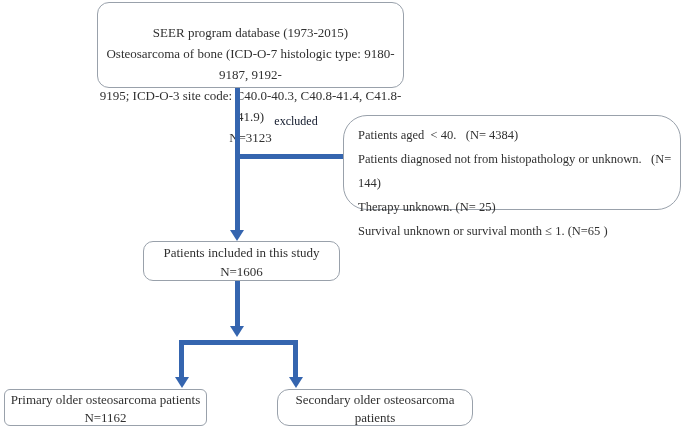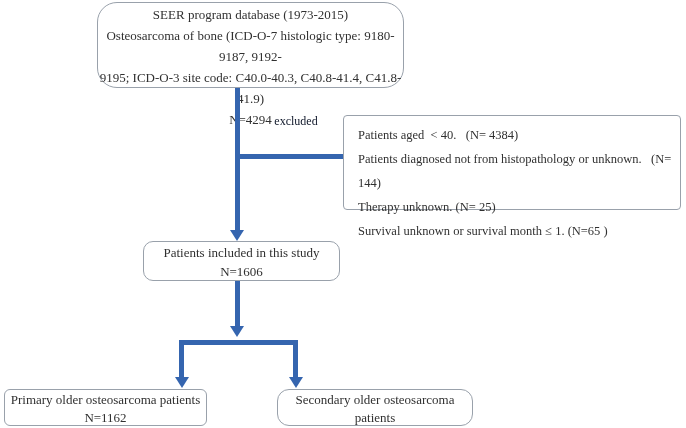--- a/index.html
+++ b/index.html
@@ -20,26 +20,26 @@
   }
   .box {
     position: absolute;
     border: 1.5px solid var(--box-border);
     background: #ffffff;
     text-align: center;
   }
   .box .bl { white-space: pre-wrap; }
   .box-source {
     left: 97px; top: 2px; width: 307px; height: 86px;
-    border-radius: 20px;
-    font-size: 13px; line-height: 21px; padding-top: 1px;
+    border-radius: 12px;
+    font-size: 13px; line-height: 21px; padding-top: 19px;
   }
   .box-excluded {
     left: 343px; top: 115px; width: 338px; height: 95px;
-    border-radius: 4px;
+    border-radius: 24px;
     font-size: 12.5px; line-height: 24px;
     text-align: left; padding: 7px 8px 0 14px;
   }
   .box-included {
     left: 143px; top: 241px; width: 197px; height: 40px;
     border-radius: 10px;
     font-size: 13px; line-height: 19px; padding-top: 1px;
   }
   .box-primary {
     left: 4px; top: 389px; width: 203px; height: 37px;
@@ -78,21 +78,21 @@
 </style>
 </head>
 <body>
 
 <div class="canvas">
 
   <div class="box box-source">
     <div class="bl">SEER program database (1973-2015)</div>
     <div class="bl">Osteosarcoma of bone (ICD-O-7 histologic type: 9180-9187, 9192-</div>
     <div class="bl">9195; ICD-O-3 site code: C40.0-40.3, C40.8-41.4, C41.8-41.9)</div>
-    <div class="bl">N=4294</div>
+    <div class="bl">N=3123</div>
   </div>
 
   <div class="line line-v1"></div>
   <div class="arrowhead head-1"></div>
 
   <div class="line line-h1"></div>
   <div class="excluded-label">excluded</div>
 
   <div class="box box-excluded">
     <div class="bl">Patients aged  &lt; 40.   (N= 4384)</div>

